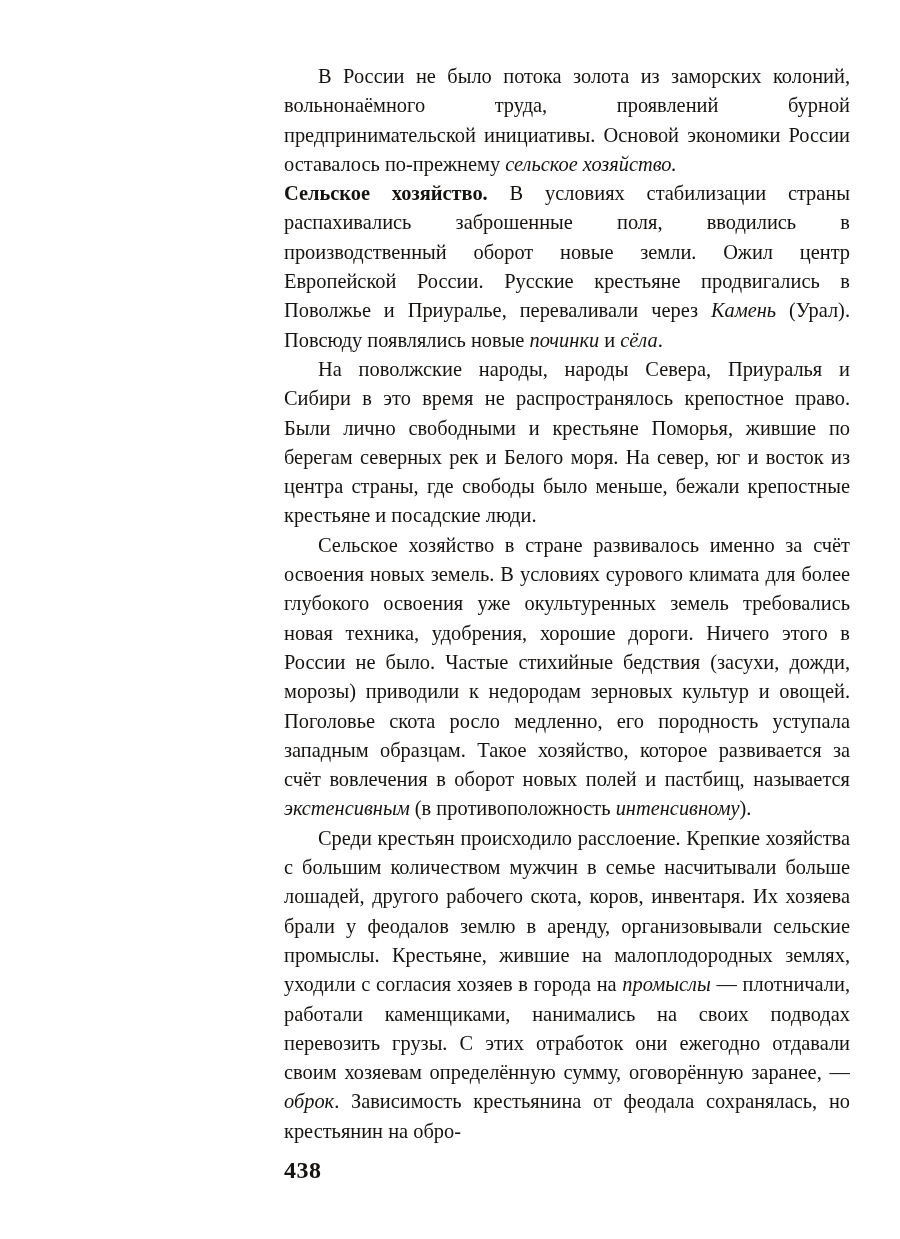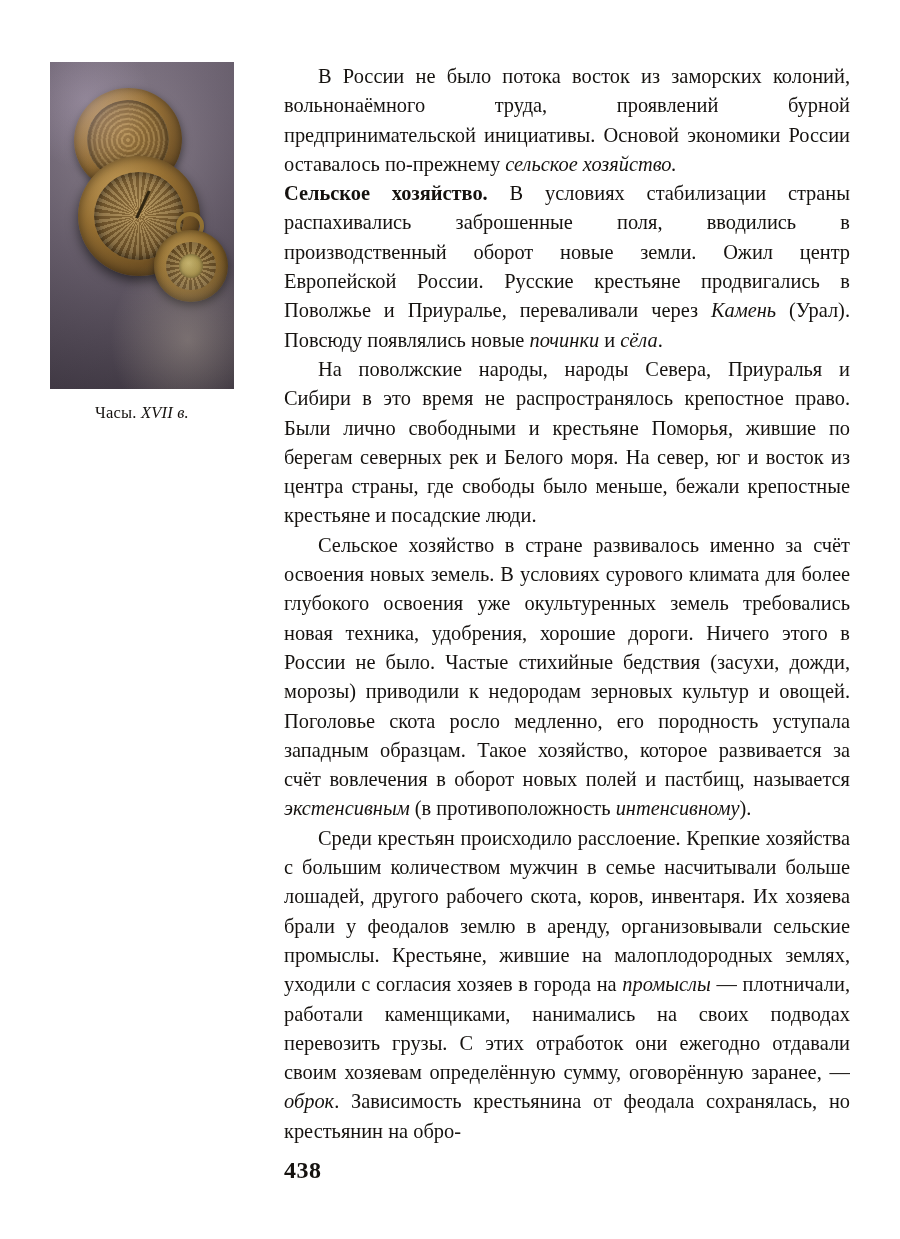--- a/index.html
+++ b/index.html
@@ -184,37 +184,23 @@
     font-size: 24px;
     font-weight: bold;
     letter-spacing: 0.5px;
   }
 </style>
 </head>
 <body>
 
 <div class="page">
 
-  <figure class="figure" style="margin:0;">
-    <div class="figure-image">
-      <div class="watch watch-lid"></div>
-      <div class="watch watch-case">
-        <div class="watch-dial"></div>
-      </div>
-      <div class="watch-ring"></div>
-      <div class="watch watch-small"></div>
-    </div>
-    <figcaption class="figure-caption">
-      <span>Часы.</span>
-      <i>XVII в.</i>
-    </figcaption>
-  </figure>
 
   <div class="text-column" id="body-text">
-      <p><span>В России не было потока восток из заморских колоний, вольнонаёмного труда, проявлений бурной предпринимательской инициативы. Основой экономики России оставалось по-прежнему </span><i>сельское хозяйство.</i></p>
+      <p><span>В России не было потока золота из заморских колоний, вольнонаёмного труда, проявлений бурной предпринимательской инициативы. Основой экономики России оставалось по-прежнему </span><i>сельское хозяйство.</i></p>
       <p class="no-indent"><b>Сельское хозяйство.</b><span> В условиях стабилизации страны распахивались заброшенные поля, вводились в производственный оборот новые земли. Ожил центр Европейской России. Русские крестьяне продвигались в Поволжье и Приуралье, переваливали через </span><i>Камень</i><span> (Урал). Повсюду появлялись новые </span><i>починки</i><span> и </span><i>сёла</i><span>.</span></p>
       <p><span>На поволжские народы, народы Севера, Приуралья и Сибири в это время не распространялось крепостное право. Были лично свободными и крестьяне Поморья, жившие по берегам северных рек и Белого моря. На север, юг и восток из центра страны, где свободы было меньше, бежали крепостные крестьяне и посадские люди.</span></p>
       <p><span>Сельское хозяйство в стране развивалось именно за счёт освоения новых земель. В условиях сурового климата для более глубокого освоения уже окультуренных земель требовались новая техника, удобрения, хорошие дороги. Ничего этого в России не было. Частые стихийные бедствия (засухи, дожди, морозы) приводили к недородам зерновых культур и овощей. Поголовье скота росло медленно, его породность уступала западным образцам. Такое хозяйство, которое развивается за счёт вовлечения в оборот новых полей и пастбищ, называется </span><i>экстенсивным</i><span> (в противоположность </span><i>интенсивному</i><span>).</span></p>
       <p><span>Среди крестьян происходило расслоение. Крепкие хозяйства с большим количеством мужчин в семье насчитывали больше лошадей, другого рабочего скота, коров, инвентаря. Их хозяева брали у феодалов землю в аренду, организовывали сельские промыслы. Крестьяне, жившие на малоплодородных землях, уходили с согласия хозяев в города на </span><i>промыслы</i><span> — плотничали, работали каменщиками, нанимались на своих подводах перевозить грузы. С этих отработок они ежегодно отдавали своим хозяевам определённую сумму, оговорённую заранее, — </span><i>оброк</i><span>. Зависимость крестьянина от феодала сохранялась, но крестьянин на обро-</span></p>
     </div>
 
   <div class="page-number">438</div>
 
 </div>
 

